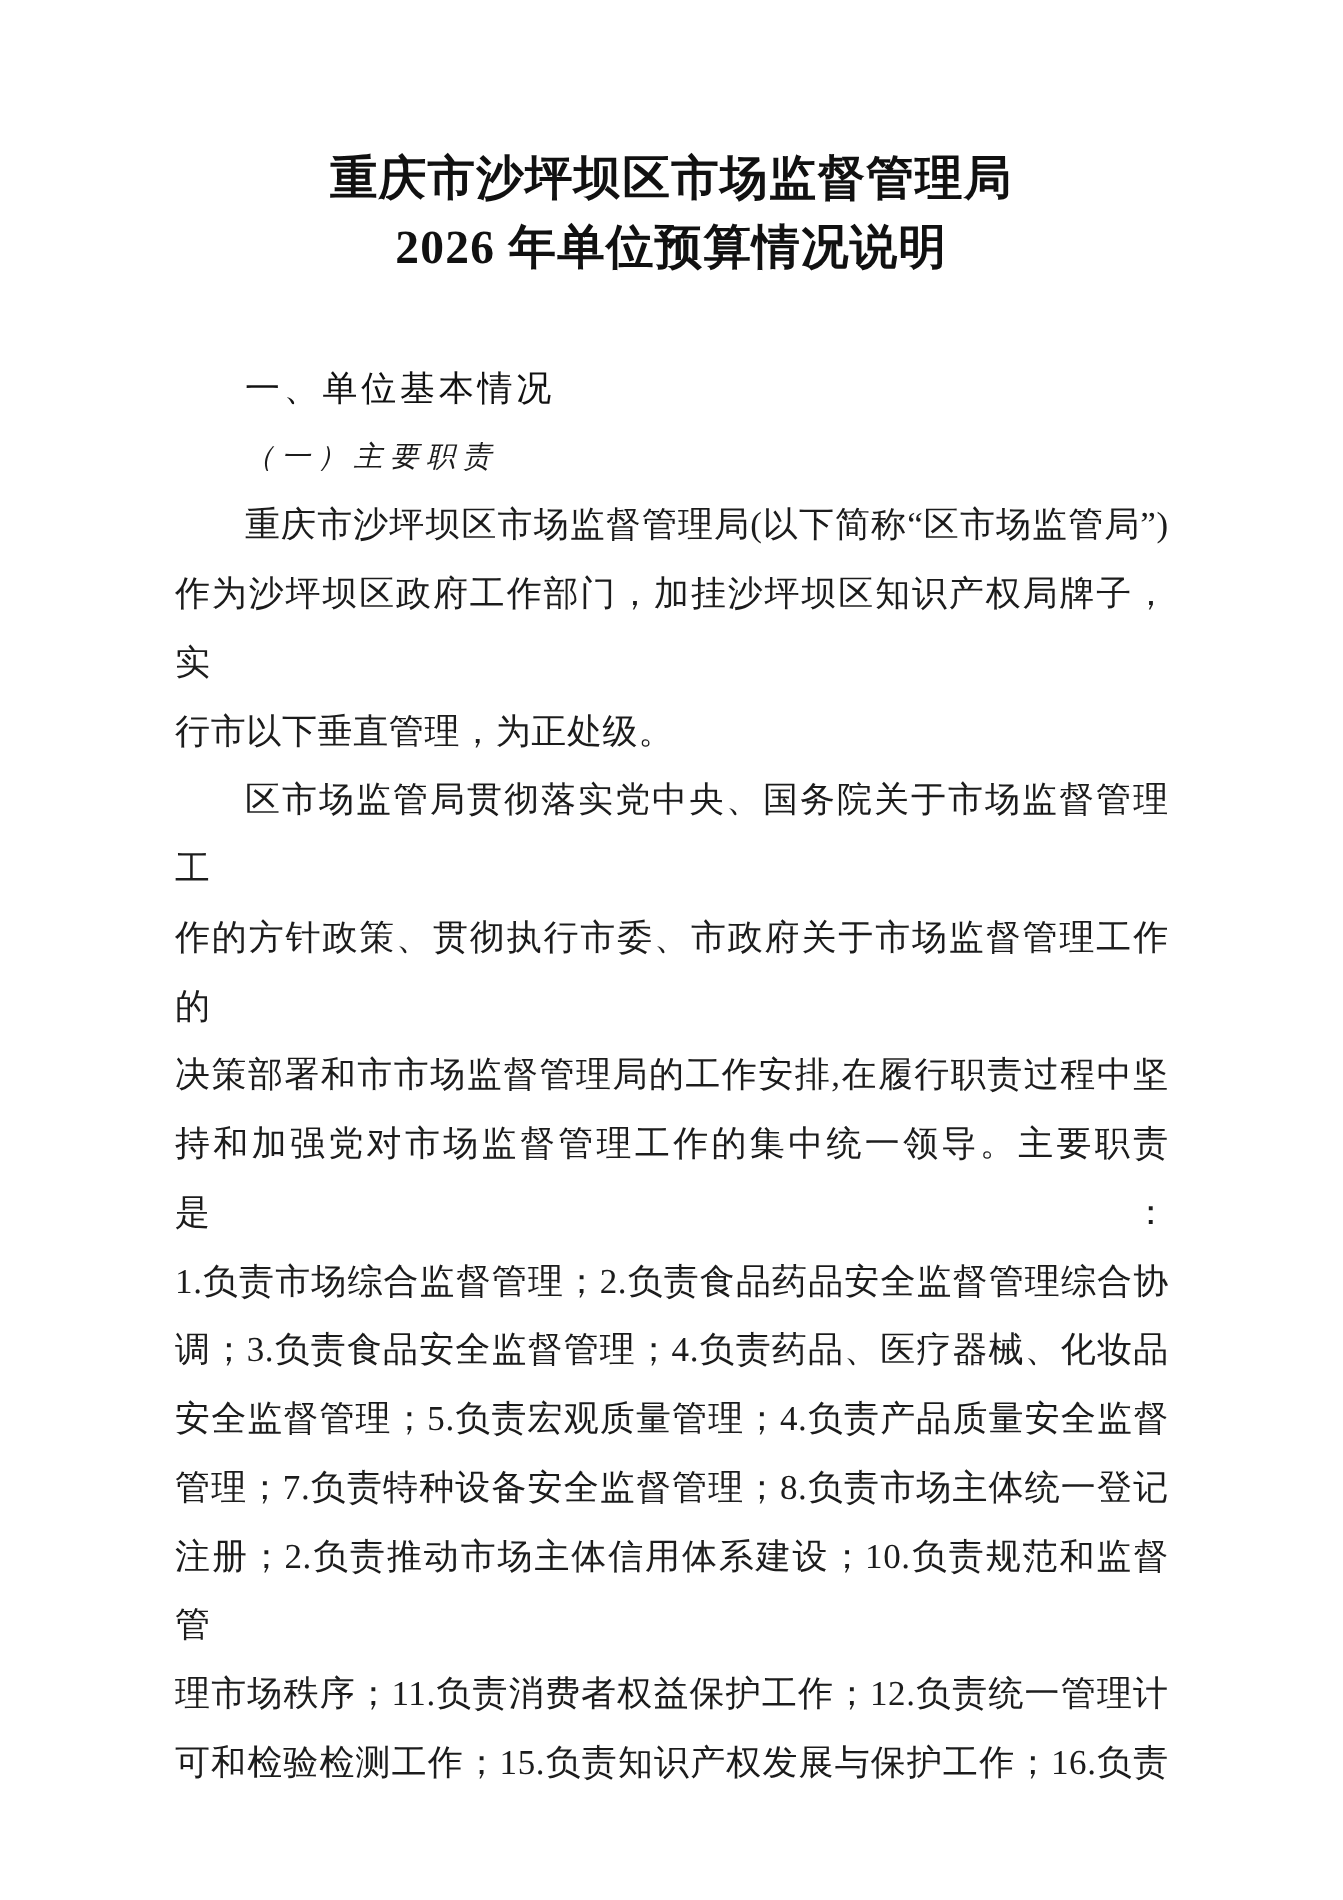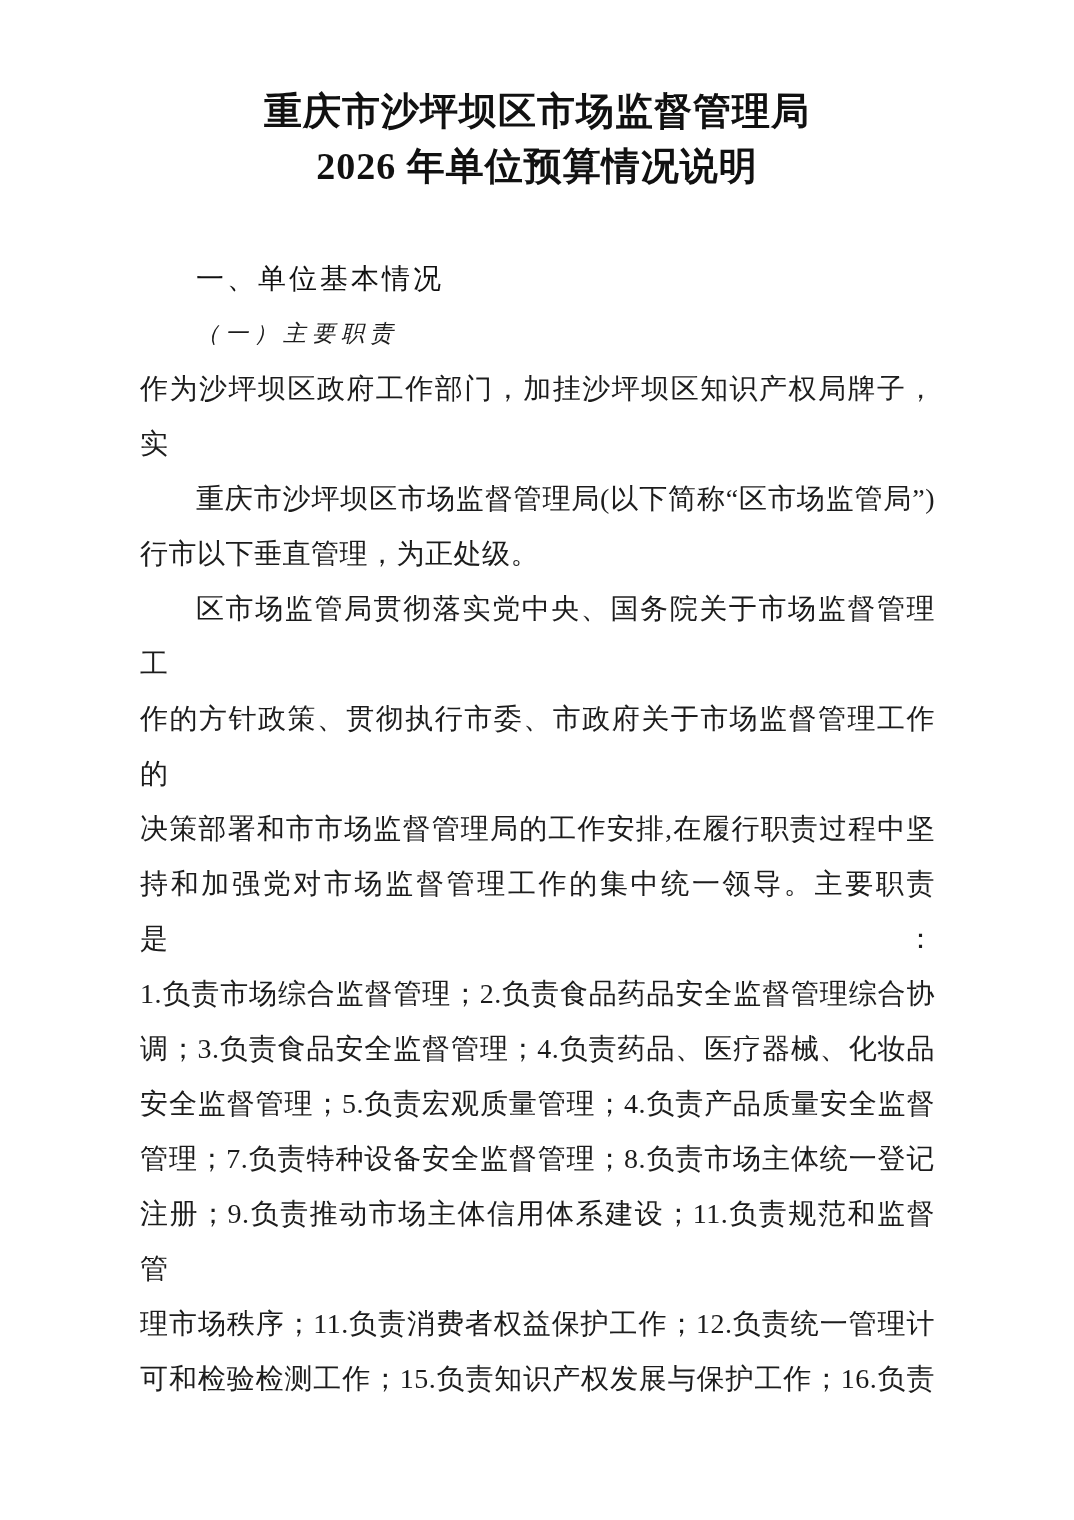--- a/index.html
+++ b/index.html
@@ -18,20 +18,21 @@
   }
   
   .doc-title {
     padding-top: 84px;
     text-align: center;
     font-weight: 700;
     font-size: 38px;
     line-height: 55px;
     color: #111111;
     letter-spacing: 1px;
+    margin-top: 32px;
   }
   
   .doc-body {
     margin-top: 57px;
     padding-left: 140px;
     padding-right: 139px;
     font-size: 28px;
     line-height: 55px;
     color: #1c1c1c;
   }
@@ -75,35 +76,35 @@
     <div class="title-line">2026 年单位预算情况说明</div>
   </div>
 
   <div class="doc-body">
 
     <h2 class="h-section">一、单位基本情况</h2>
 
     <h3 class="h-sub">（一）主要职责</h3>
 
     <div class="para">
+      <div class="line first">重庆市沙坪坝区市场监督管理局(以下简称“区市场监管局”)</div>
       <div class="line">作为沙坪坝区政府工作部门，加挂沙坪坝区知识产权局牌子，实</div>
-      <div class="line first">重庆市沙坪坝区市场监督管理局(以下简称“区市场监管局”)</div>
       <div class="line plain">行市以下垂直管理，为正处级。</div>
     </div>
 
     <div class="para">
       <div class="line first">区市场监管局贯彻落实党中央、国务院关于市场监督管理工</div>
       <div class="line">作的方针政策、贯彻执行市委、市政府关于市场监督管理工作的</div>
       <div class="line">决策部署和市市场监督管理局的工作安排,在履行职责过程中坚</div>
       <div class="line">持和加强党对市场监督管理工作的集中统一领导。主要职责是：</div>
       <div class="line">1.负责市场综合监督管理；2.负责食品药品安全监督管理综合协</div>
       <div class="line">调；3.负责食品安全监督管理；4.负责药品、医疗器械、化妆品</div>
       <div class="line">安全监督管理；5.负责宏观质量管理；4.负责产品质量安全监督</div>
       <div class="line">管理；7.负责特种设备安全监督管理；8.负责市场主体统一登记</div>
-      <div class="line">注册；9.负责推动市场主体信用体系建设；11.负责规范和监督管</div>
+      <div class="line">注册；2.负责推动市场主体信用体系建设；10.负责规范和监督管</div>
       <div class="line">理市场秩序；11.负责消费者权益保护工作；12.负责统一管理计</div>
       <div class="line">可和检验检测工作；15.负责知识产权发展与保护工作；16.负责</div>
 
     </div>
 
   </div>
 
 </div>
 
 </body></html>

